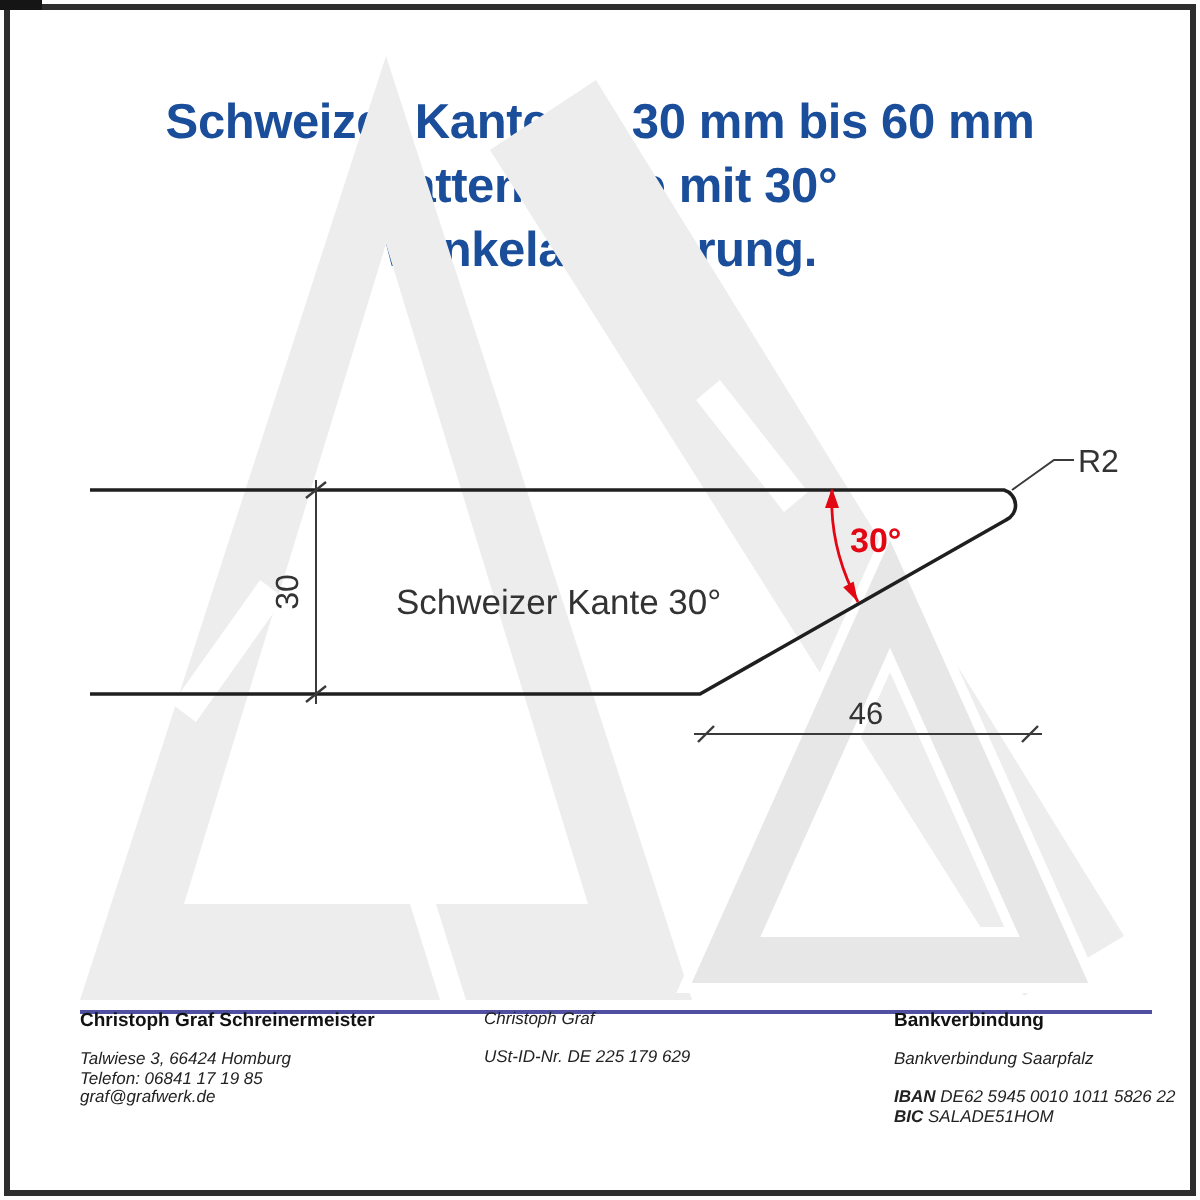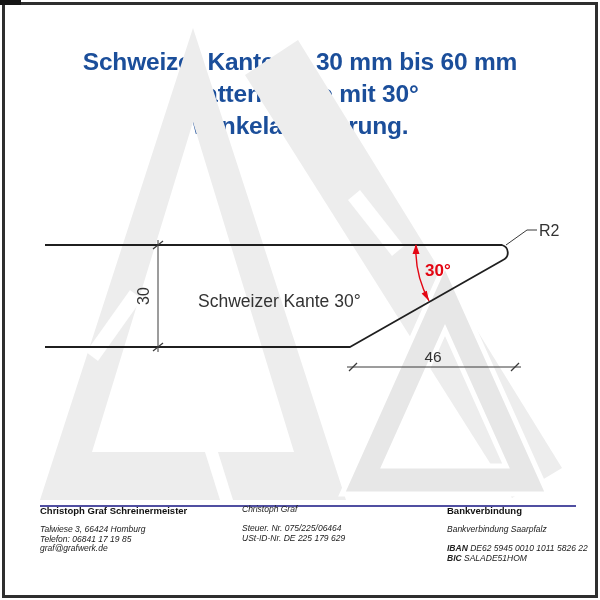--- a/index.html
+++ b/index.html
@@ -81,21 +81,20 @@
 <div class="footer-col" id="fcol1">
   <div class="f-head">Christoph Graf Schreinermeister</div>
   <div class="f-line">Talwiese 3, 66424 Homburg</div>
   <div class="f-line">Telefon: 06841 17 19 85</div>
   <div class="f-line">graf@grafwerk.de</div>
 </div>
 
 <div class="footer-col" id="fcol2">
   <div class="f-line">Christoph Graf</div>
   <div class="f-line"></div>
-  <div class="f-line">Steuer. Nr. 075/225/06464</div>
   <div class="f-line">USt-ID-Nr. DE 225 179 629</div>
 </div>
 
 <div class="footer-col" id="fcol3">
   <div class="f-head">Bankverbindung</div>
   <div class="f-line">Bankverbindung Saarpfalz</div>
   <div class="f-line"></div>
   <div class="f-line"><b>IBAN</b> <span>DE62 5945 0010 1011 5826 22</span></div>
   <div class="f-line"><b>BIC</b> <span>SALADE51HOM</span></div>
 </div>

